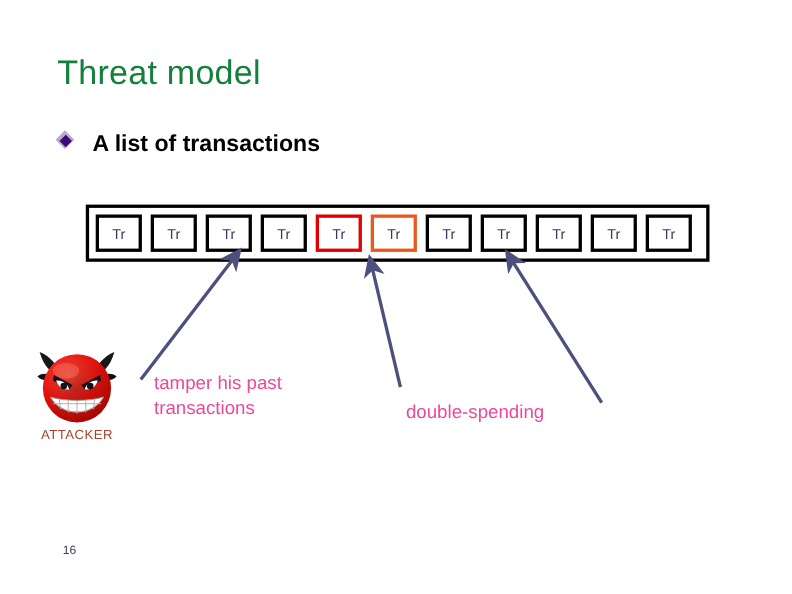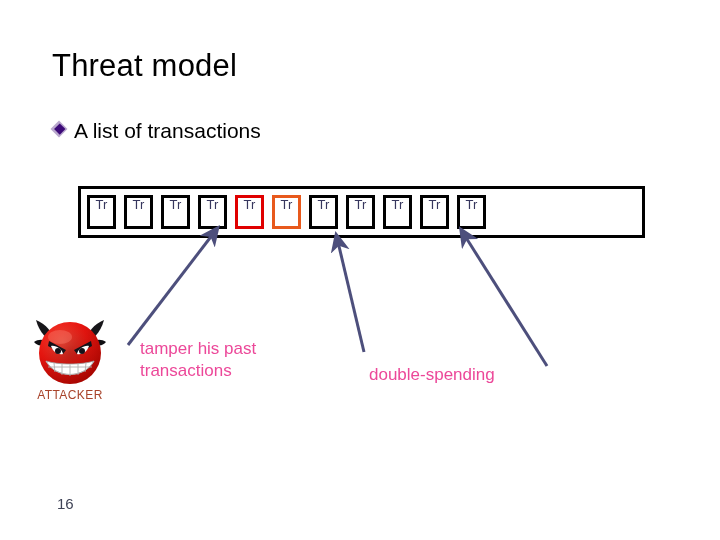--- a/index.html
+++ b/index.html
@@ -23,33 +23,34 @@
     background: #ffffff;
   }
 
   
   #slide-title {
     position: absolute;
     left: 52px;
     top: 48px;
     font-size: 31px;
     font-weight: 400;
-    color: #000000;
+    color: #15803d;
     letter-spacing: 0.2px;
     white-space: nowrap;
   }
 
   
   #bullet-row {
     position: absolute;
     left: 52px;
     top: 120px;
     display: flex;
-    align-items: center;
-    gap: 4px;
+    align-items: flex-start;
+    gap: 14px;
+    font-weight: bold;
   }
   #bullet-diamond {
     width: 18px;
     height: 18px;
     flex: 0 0 auto;
     position: relative;
   }
   #bullet-diamond .outer {
     position: absolute;
     left: 1px; top: 1px;
@@ -86,26 +87,27 @@
     position: absolute;
     left: 6px;
     top: 6px;
     right: 4px;
     bottom: 6px;
     display: flex;
     align-items: center;
     gap: 8px;
   }
   .tx-box {
-    width: 29px;
+    width: 42px;
     height: 34px;
     box-sizing: border-box;
     border: 3px solid #000000;
     background: #ffffff;
     display: flex;
+    align-items: center;
     justify-content: center;
     flex: 0 0 auto;
   }
   .tx-box.highlight-red   { border-color: #e00000; }
   .tx-box.highlight-orange{ border-color: #e8591c; }
   .tx-label {
     font-size: 13px;
     color: #37375e;
     line-height: 1;
     user-select: none;
@@ -151,21 +153,21 @@
   }
   #ann-tamper  { left: 140px; top: 338px; }
   #ann-double  { left: 344px; top: 364px; margin-left: 25px; }
   #ann-invalid { left: 542px; top: 364px; }
 
   
   #page-number {
     position: absolute;
     left: 57px;
     top: 495px;
-    font-size: 15px;
+    font-size: 11px;
     color: #3f4356;
   }
 </style>
 </head>
 <body>
 
 <div id="slide">
 
   <div id="slide-title">Threat model</div>
 

